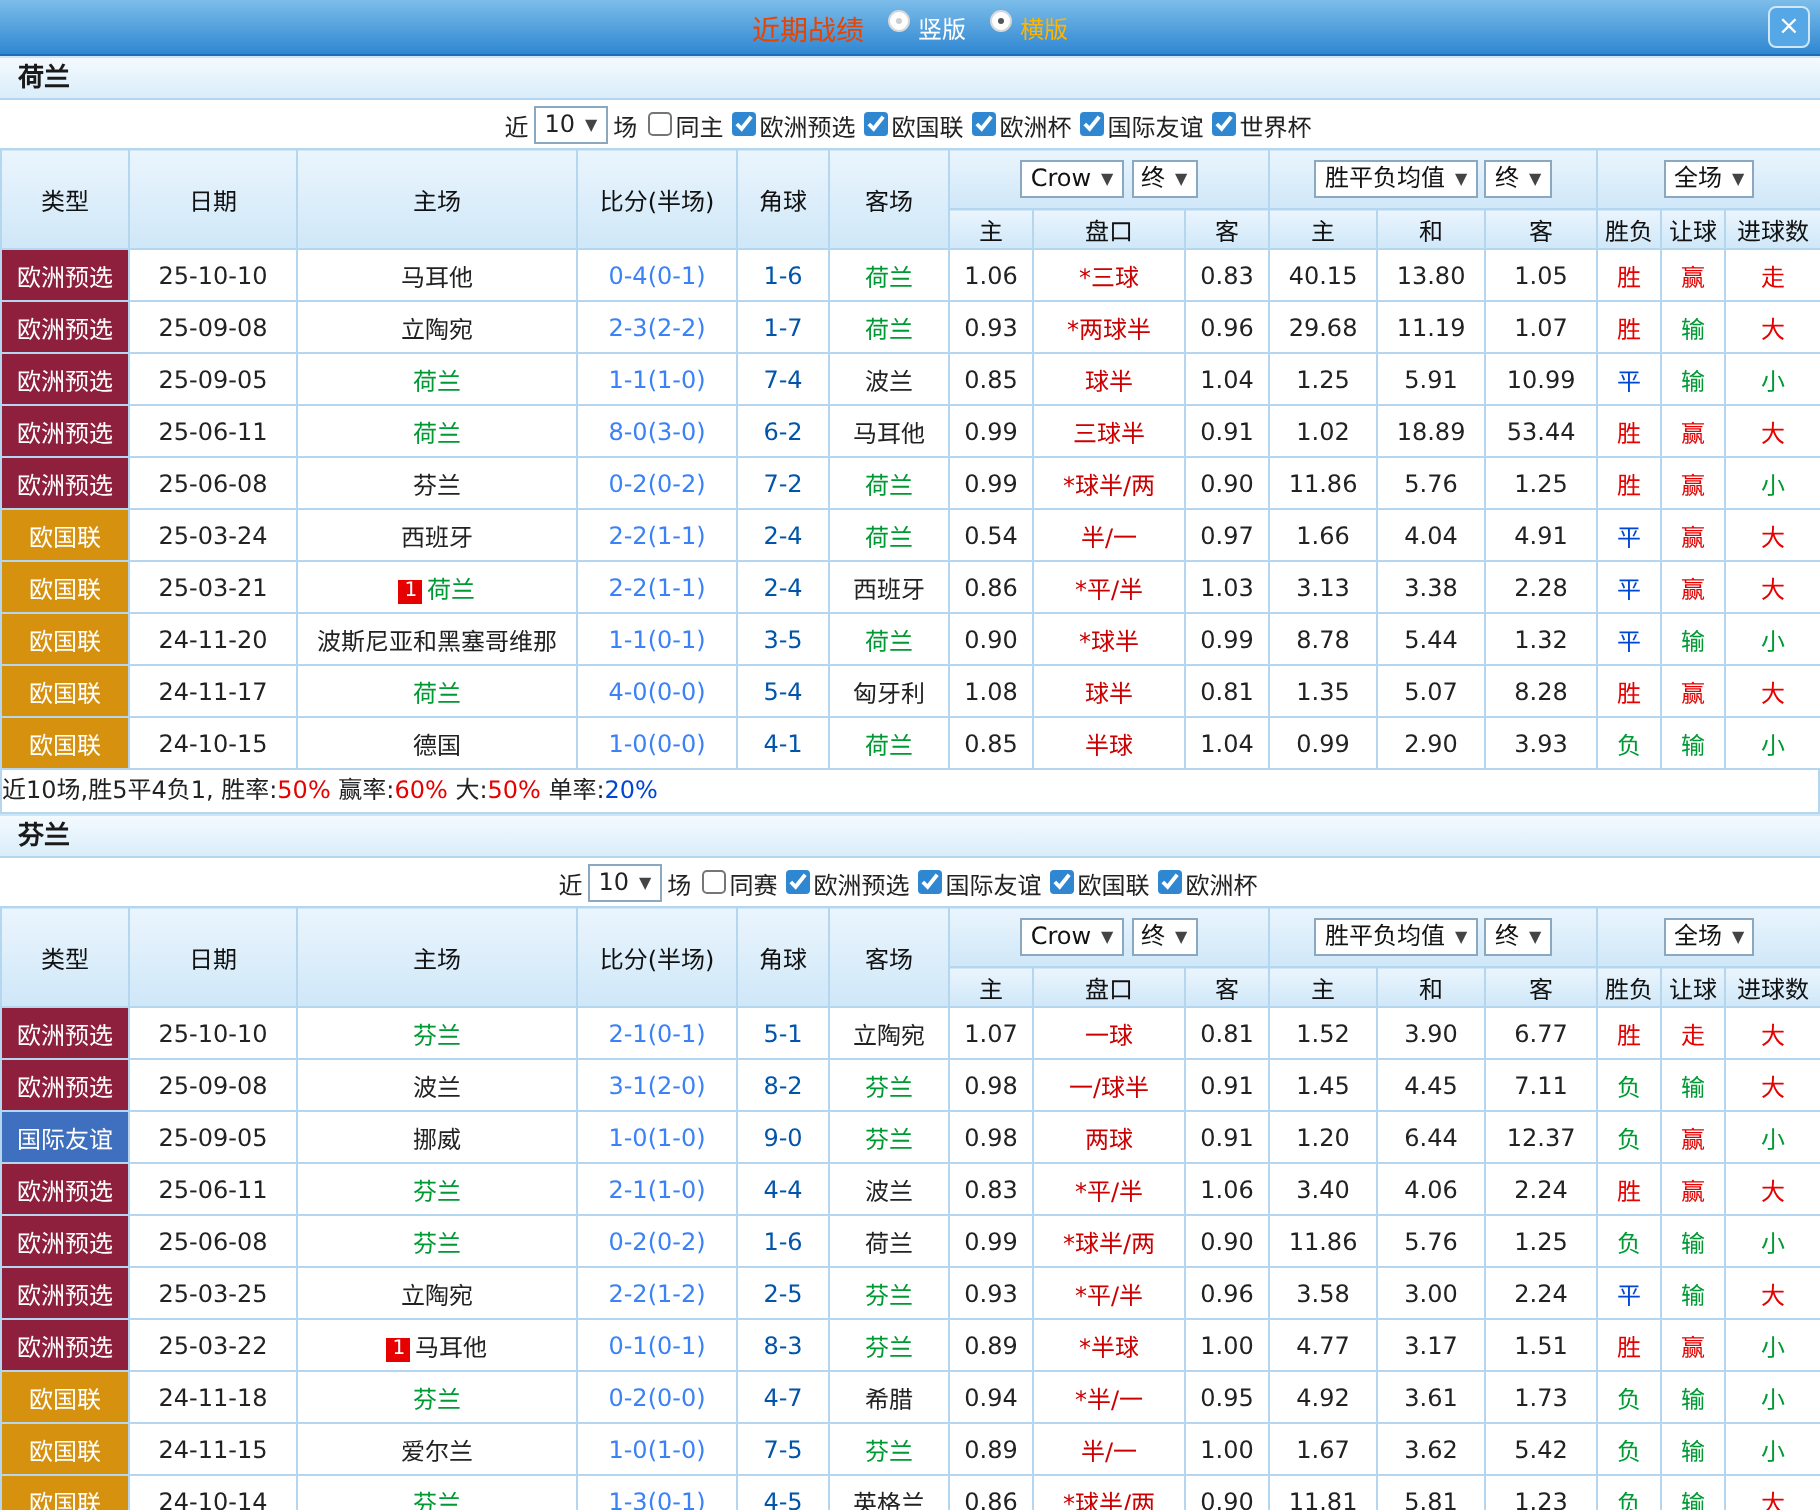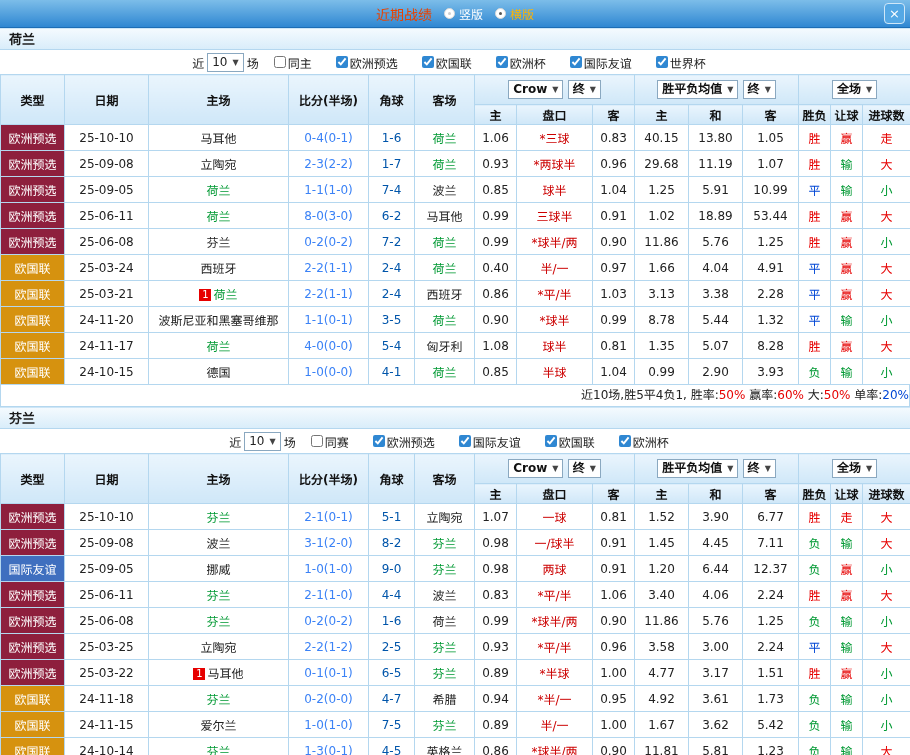--- a/index.html
+++ b/index.html
@@ -8,21 +8,21 @@
     width:910px;height:755px;overflow:hidden;background:#fff;color:#222;
     font-family:"DejaVu Sans","Liberation Sans",sans-serif;font-size:12px;
   }
   
   .topbar{
     height:28px;background:linear-gradient(#7cbde9,#2f87d2);
     display:flex;align-items:center;justify-content:center;gap:12px;
     position:relative;border-bottom:1px solid #1c6db5;
   }
   .title{color:#e84300;font-weight:normal;font-size:14px}
-  .radio{display:inline-flex;align-items:center;gap:4px;color:#fff;cursor:pointer}
+  .radio{display:inline-flex;gap:4px;color:#fff;cursor:pointer}
   .radio .dot{
     width:11px;height:11px;border-radius:50%;background:#fff;
     border:1px solid #d8d8d8;display:inline-block;position:relative;
   }
   .radio .dot::after{content:"";position:absolute;inset:3px;border-radius:50%;background:#cfcfcf}
   .radio.sel{color:#ffb400}
   .radio.sel .dot::after{background:#555}
   .close-btn{
     position:absolute;right:5px;top:3px;width:21px;height:21px;
     background:#55a8e5;border:1px solid #cfe7f8;border-radius:4px;
@@ -30,52 +30,52 @@
   }
   
   .secbar{
     height:22px;line-height:21px;padding-left:9px;font-weight:bold;font-size:13px;color:#1a1a1a;
     background:linear-gradient(#f4fafe,#d9edfa);
     border-top:1px solid #cde6f7;border-bottom:1px solid #b4d7ef;
   }
   .filterbar{
     height:24px;display:flex;align-items:center;justify-content:center;gap:3px;background:#fff;
   }
-  .cb{display:inline-flex;align-items:center;gap:2px;margin:0 12px;cursor:pointer}
+  .cb{display:inline-flex;align-items:center;gap:2px;margin:0 2px;cursor:pointer}
   .cb input{width:12px;height:12px;margin:0;accent-color:#2f87d2}
   .sel-box{
     display:inline-block;border:1px solid #8aa8c0;background:#fff;
     padding:1px 4px;font-size:12px;line-height:15px;cursor:pointer;white-space:nowrap;
   }
   .sel-box::after{content:"▼";font-size:8px;margin-left:5px;color:#444;vertical-align:1px}
   
   table{border-collapse:collapse;table-layout:fixed;width:910px}
   th,td{
     border:1px solid #b4d7ef;text-align:center;padding:0;
     overflow:hidden;white-space:nowrap;vertical-align:middle;
   }
-  thead th{background:linear-gradient(#eaf5fd,#cfe7f8);font-weight:bold;color:#111}
+  thead th{background:linear-gradient(#eaf5fd,#cfe7f8);font-weight:normal;color:#111}
   thead tr.h1 th{height:30px}
   thead tr.h2 th{height:20px}
   tbody td{height:26px;background:#fff}
   .score{color:#3b82f6}
   .corner{color:#0055aa}
   .hc{color:#cc0000}
   .c-red{color:#e60000}
   .c-blue{color:#0046d5}
   .c-green{color:#009933}
   .t-qual{background:#8e1f3d!important;color:#fff}
   .t-nations{background:#d6920f!important;color:#fff}
   .t-friendly{background:#3f6fbf!important;color:#fff}
   .badge{
     display:inline-block;background:#e60000;color:#fff;font-size:10px;
     width:12px;height:12px;line-height:12px;margin-right:2px;text-align:center;vertical-align:1px;
   }
   .summary{
-    height:22px;line-height:21px;text-align:right;background:#fff;
+    height:22px;line-height:21px;text-align:left;background:#fff;
     border-left:1px solid #b4d7ef;border-right:1px solid #b4d7ef;border-bottom:1px solid #b4d7ef;
   }
 </style>
 </head>
 <body>
 
 <div class="topbar">
   <span class="title">近期战绩</span>
   <span class="radio">
     <span class="dot"></span>
@@ -258,21 +258,21 @@
     <td class="c-red"><span>赢</span></td>
     <td class="c-green"><span>小</span></td>
   </tr>
       <tr>
     <td class="t-nations"><span>欧国联</span></td>
     <td>25-03-24</td>
     <td>西班牙</td>
     <td class="score">2-2(1-1)</td>
     <td class="corner">2-4</td>
     <td class="c-green"><span>荷兰</span></td>
-    <td>0.40</td>
+    <td>0.54</td>
     <td class="hc">半/一</td>
     <td>0.97</td>
     <td>1.66</td>
     <td>4.04</td>
     <td>4.91</td>
     <td class="c-blue"><span>平</span></td>
     <td class="c-red"><span>赢</span></td>
     <td class="c-red"><span>大</span></td>
   </tr>
       <tr>
@@ -529,21 +529,21 @@
     <td>2.24</td>
     <td class="c-blue"><span>平</span></td>
     <td class="c-green"><span>输</span></td>
     <td class="c-red"><span>大</span></td>
   </tr>
       <tr>
     <td class="t-qual"><span>欧洲预选</span></td>
     <td>25-03-22</td>
     <td><span class="badge">1</span><span>马耳他</span></td>
     <td class="score">0-1(0-1)</td>
-    <td class="corner">6-5</td>
+    <td class="corner">8-3</td>
     <td class="c-green"><span>芬兰</span></td>
     <td>0.89</td>
     <td class="hc">*半球</td>
     <td>1.00</td>
     <td>4.77</td>
     <td>3.17</td>
     <td>1.51</td>
     <td class="c-red"><span>胜</span></td>
     <td class="c-red"><span>赢</span></td>
     <td class="c-green"><span>小</span></td>

